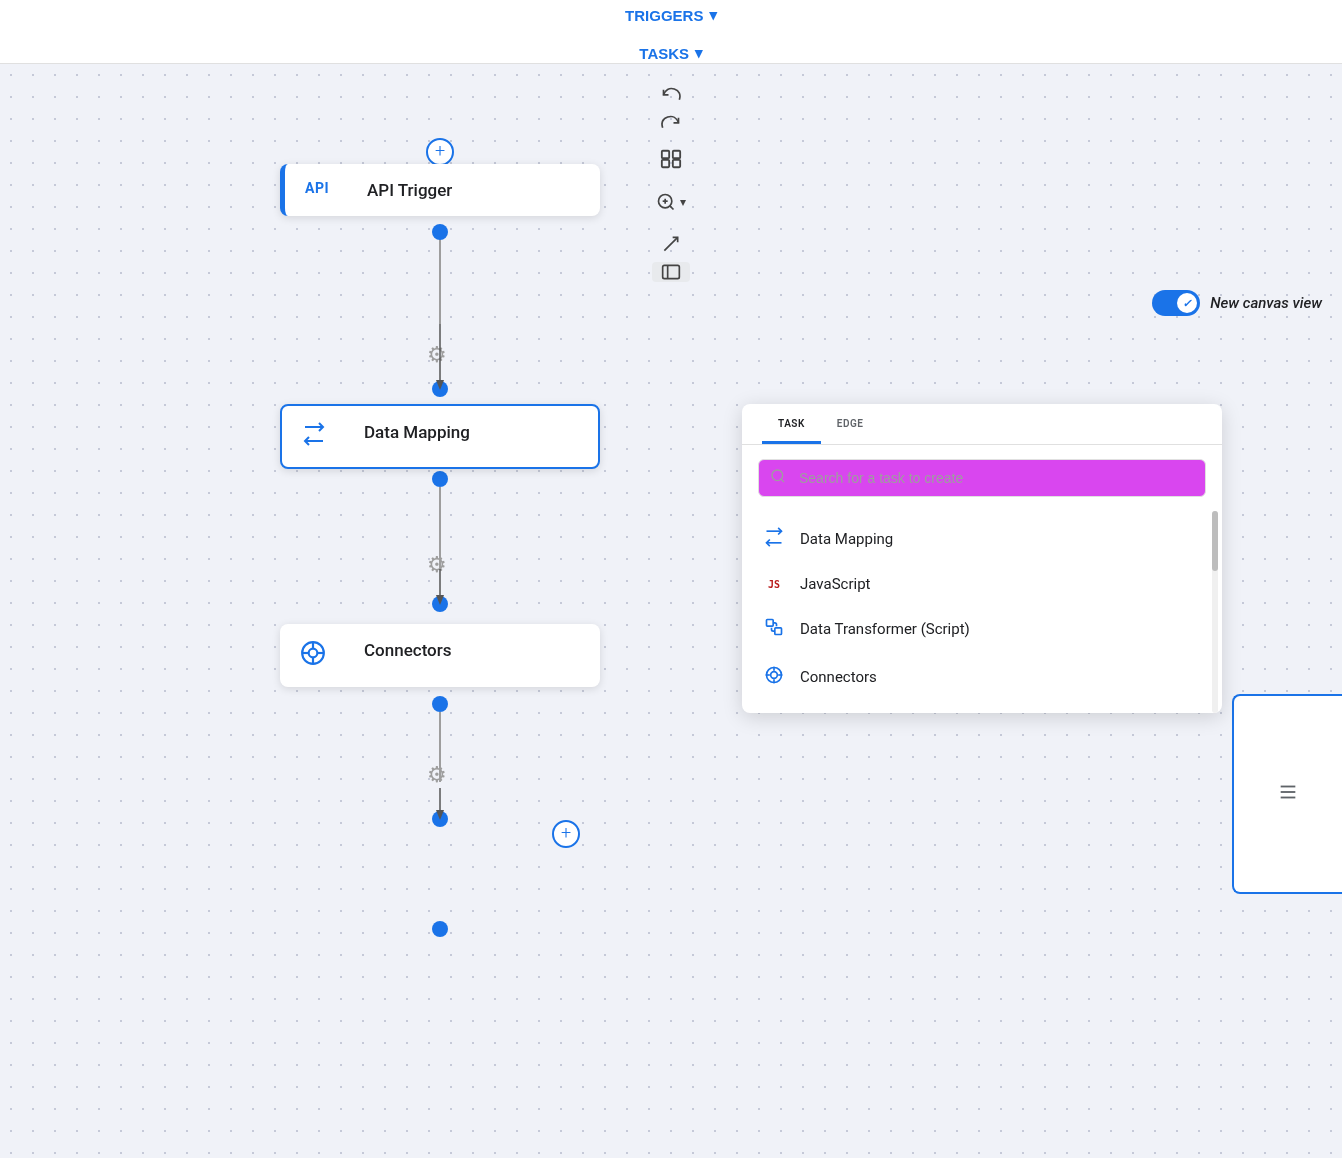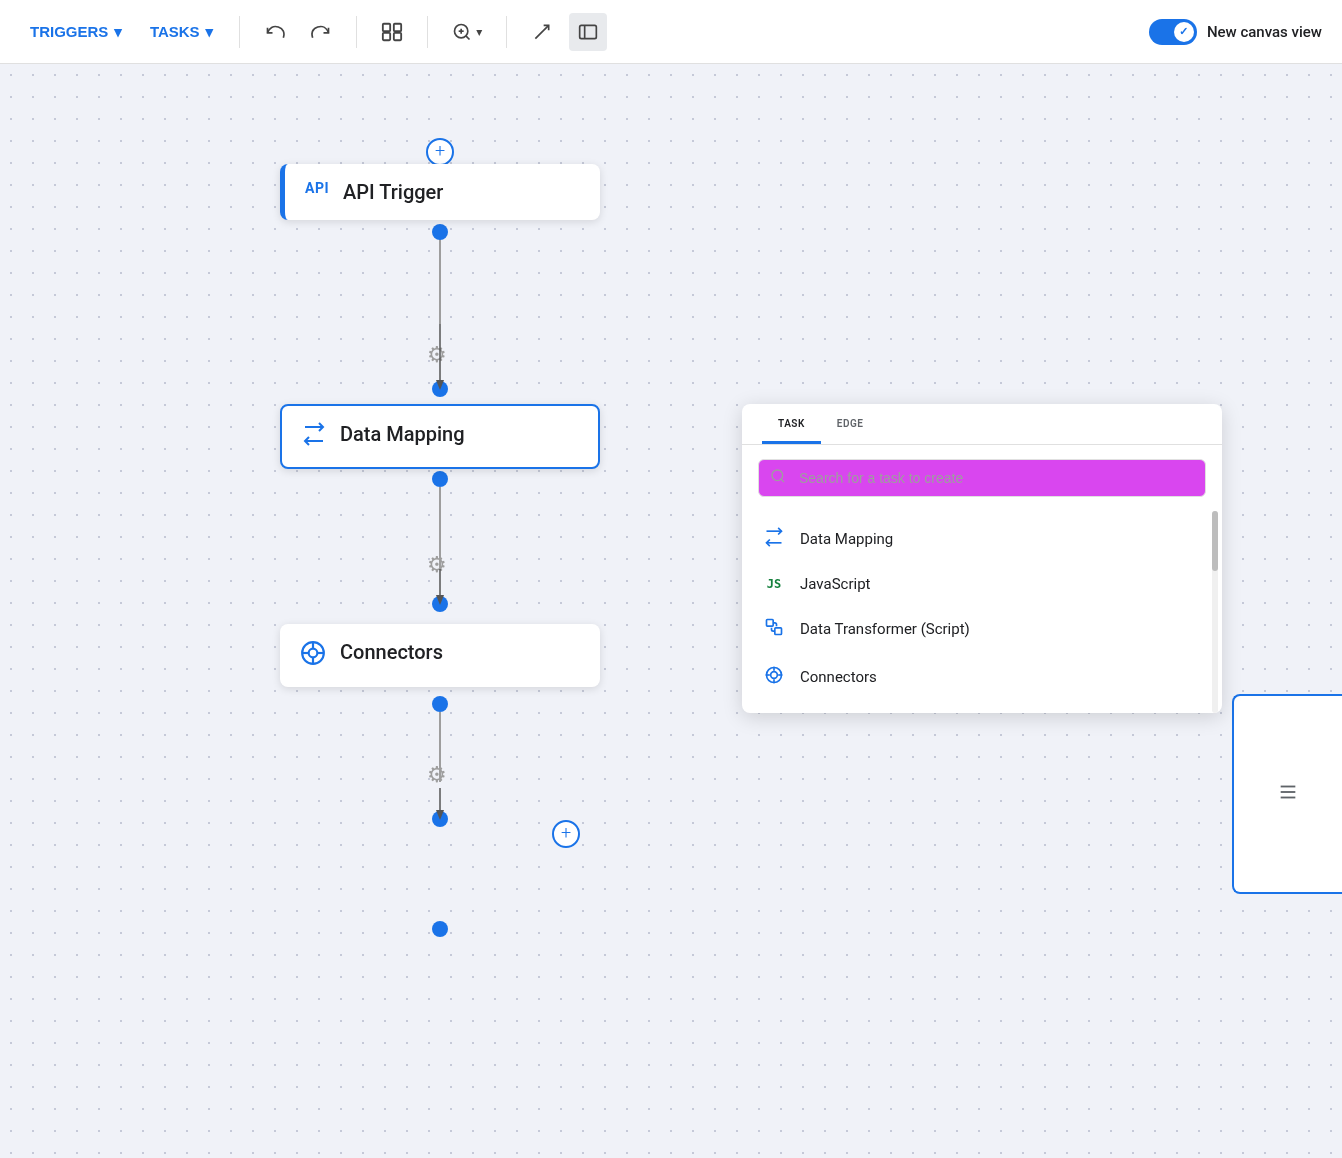--- a/index.html
+++ b/index.html
@@ -15,20 +15,21 @@
     .toolbar {
       display: flex;
       align-items: center;
       height: 64px;
       background: #fff;
       border-bottom: 1px solid #e0e0e0;
       padding: 0 20px;
       gap: 8px;
       z-index: 10;
       position: relative;
+      flex-direction: column;
     }
     .toolbar-btn {
       display: flex;
       align-items: center;
       gap: 6px;
       background: none;
       border: none;
       cursor: pointer;
       font-size: 15px;
       font-weight: 600;
@@ -66,20 +67,21 @@
       cursor: pointer;
       border-radius: 4px;
       color: #444;
       font-size: 18px;
     }
     .toggle-group {
       display: flex;
       align-items: center;
       gap: 10px;
       margin-left: auto;
+      font-style: italic;
     }
     .toggle-switch {
       position: relative;
       width: 48px;
       height: 26px;
     }
     .toggle-track {
       width: 48px;
       height: 26px;
       background: #1a73e8;
@@ -128,23 +130,24 @@
       background: #fff;
       border-radius: 8px;
       box-shadow: 0 2px 8px rgba(0,0,0,0.12);
       display: flex;
       align-items: flex-start;
       padding: 16px 20px;
       gap: 14px;
       min-width: 260px;
     }
     .node-label {
-      font-size: 20px;
+      font-size: 17px;
       font-weight: 500;
       color: #202124;
+      margin-left: 24px;
     }
     .node-icon {
       font-size: 22px;
       color: #1a73e8;
     }
     .node-api {
       left: 280px;
       top: 100px;
       border-left: 5px solid #1a73e8;
       min-width: 320px;
@@ -254,23 +257,23 @@
       font-size: 15px;
       color: #202124;
     }
     .item-icon {
       color: #1a73e8;
       font-size: 18px;
       width: 24px;
       text-align: center;
     }
     .js-icon {
-      font-size: 12px;
+      font-size: 10px;
       font-weight: 700;
-      color: #15803d;
+      color: #b91c1c;
       font-family: monospace;
     }
     .scrollbar-track {
       position: absolute;
       right: 4px;
       top: 0;
       width: 6px;
       height: 100%;
       background: #f0f0f0;
       border-radius: 3px;

